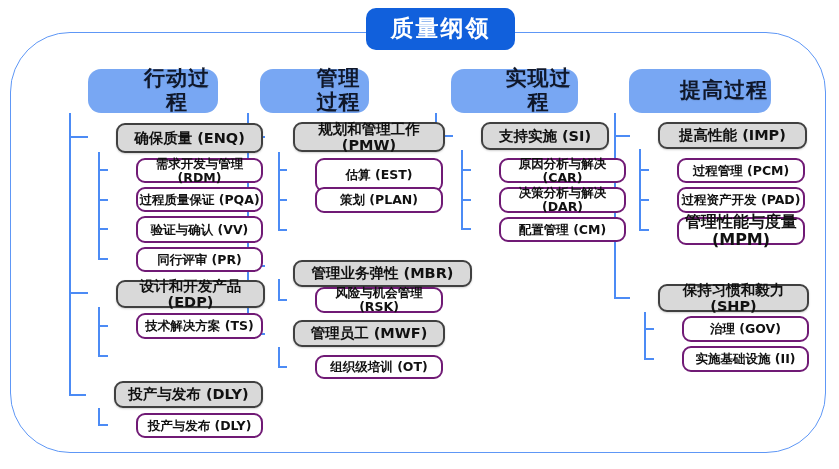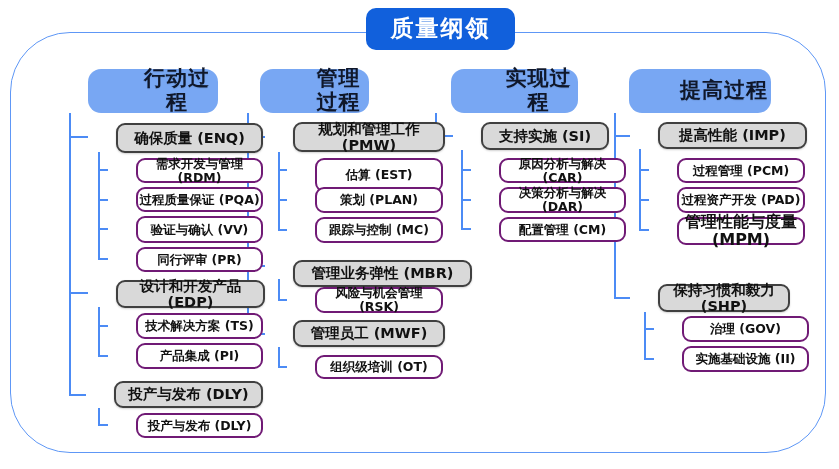--- a/index.html
+++ b/index.html
@@ -65,40 +65,38 @@
   <div class="node hdr" style="left:423px;top:69px;width:127px;height:44px">实现过程</div>
   <div class="node hdr" style="left:601px;top:69px;width:142px;height:44px">提高过程</div>
 
   <div class="node parent" style="left:88px;top:123px;width:147px;height:30px">确保质量 (ENQ)</div>
   <div class="node child" style="left:108px;top:158px;width:127px;height:25px">需求开发与管理 (RDM)</div>
   <div class="node child" style="left:108px;top:187px;width:127px;height:25px">过程质量保证 (PQA)</div>
   <div class="node child" style="left:108px;top:216px;width:127px;height:27px">验证与确认 (VV)</div>
   <div class="node child" style="left:108px;top:247px;width:127px;height:25px">同行评审 (PR)</div>
   <div class="node parent" style="left:88px;top:280px;width:149px;height:28px">设计和开发产品 (EDP)</div>
   <div class="node child" style="left:108px;top:313px;width:127px;height:26px">技术解决方案 (TS)</div>
-  <div class="node child" style="left:108px;top:343px;width:127px;height:26px">产品集成 (PI)</div>
   <div class="node parent" style="left:86px;top:381px;width:149px;height:27px">投产与发布 (DLY)</div>
   <div class="node child" style="left:108px;top:413px;width:127px;height:25px">投产与发布 (DLY)</div>
 
   <div class="node parent" style="left:265px;top:122px;width:152px;height:30px">规划和管理工作 (PMW)</div>
   <div class="node child" style="left:287px;top:158px;width:128px;height:34px">估算 (EST)</div>
   <div class="node child" style="left:287px;top:187px;width:128px;height:26px">策划 (PLAN)</div>
-  <div class="node child" style="left:287px;top:217px;width:128px;height:26px">跟踪与控制 (MC)</div>
   <div class="node parent" style="left:265px;top:260px;width:179px;height:27px">管理业务弹性 (MBR)</div>
   <div class="node child" style="left:287px;top:287px;width:128px;height:26px">风险与机会管理 (RSK)</div>
   <div class="node parent" style="left:265px;top:320px;width:152px;height:27px">管理员工 (MWF)</div>
   <div class="node child" style="left:287px;top:355px;width:128px;height:24px">组织级培训 (OT)</div>
 
   <div class="node parent" style="left:453px;top:122px;width:128px;height:28px">支持实施 (SI)</div>
   <div class="node child" style="left:471px;top:158px;width:127px;height:25px">原因分析与解决 (CAR)</div>
   <div class="node child" style="left:471px;top:187px;width:127px;height:26px">决策分析与解决 (DAR)</div>
   <div class="node child" style="left:471px;top:217px;width:127px;height:25px">配置管理 (CM)</div>
 
   <div class="node parent" style="left:630px;top:122px;width:149px;height:27px">提高性能 (IMP)</div>
   <div class="node child" style="left:649px;top:158px;width:128px;height:25px">过程管理 (PCM)</div>
   <div class="node child" style="left:649px;top:187px;width:128px;height:26px">过程资产开发 (PAD)</div>
   <div class="node child" style="left:649px;top:217px;width:128px;height:28px;font-size:16px">管理性能与度量
 (MPM)</div>
-  <div class="node parent" style="left:630px;top:284px;width:132px;height:28px">保持习惯和毅力 (SHP)</div>
+  <div class="node parent" style="left:630px;top:284px;width:151px;height:28px">保持习惯和毅力 (SHP)</div>
   <div class="node child" style="left:654px;top:316px;width:127px;height:26px">治理 (GOV)</div>
   <div class="node child" style="left:654px;top:346px;width:127px;height:26px">实施基础设施 (II)</div>
 
 </div>
 
 </body></html>

